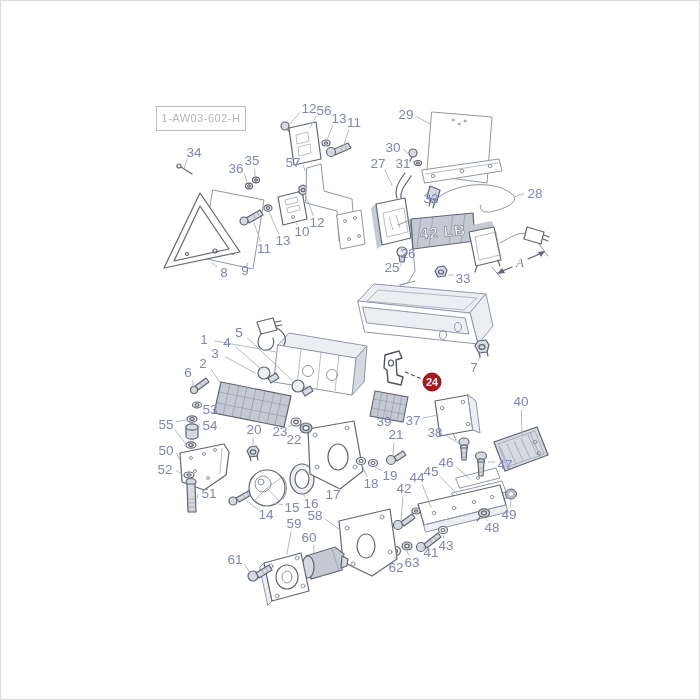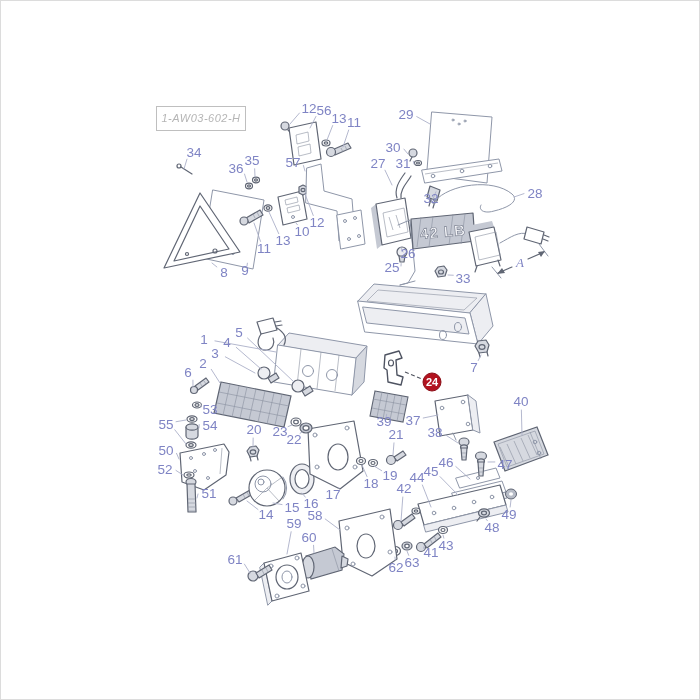--- a/index.html
+++ b/index.html
@@ -1,19 +1,19 @@
 <!DOCTYPE html>
 <html><head>
 <meta charset="utf-8">
 <style>
   html,body{margin:0;padding:0;background:#fff;}
   #page{position:relative;width:700px;height:700px;background:#ffffff;border:1px solid #dcdcdc;box-sizing:border-box;overflow:hidden;
         font-family:"Liberation Sans",sans-serif;}
   #refbox{position:absolute;left:155px;top:105px;width:88px;height:23px;border:1px solid #bfbfbf;
-          color:#b5b5b5;font-size:11px;line-height:23px;text-align:center;letter-spacing:.5px;background:#fff;font-style:italic;}
+          color:#b5b5b5;font-size:11px;line-height:23px;text-align:center;letter-spacing:.5px;background:#fff;}
   svg{position:absolute;left:0;top:0;}
   .s  {stroke:#8f97a9;fill:none;stroke-width:1;stroke-linejoin:round;stroke-linecap:round;}
   .sd {stroke:#606674;fill:none;stroke-width:1.2;stroke-linejoin:round;stroke-linecap:round;}
   .th {stroke:#8a90a0;stroke-width:.6;fill:none;}
   .fw {fill:#ffffff;}
   .fl {fill:#edeef2;}
   .fg {fill:#d6d9e0;}
   .fg2{fill:#c5c9d3;}
   .plbl{font-family:"Liberation Sans",sans-serif;font-size:13.5px;fill:#7f84c4;text-anchor:middle;}
   .dimA{font-family:"Liberation Serif",serif;font-style:italic;font-size:13px;fill:#7f84c4;text-anchor:middle;}

